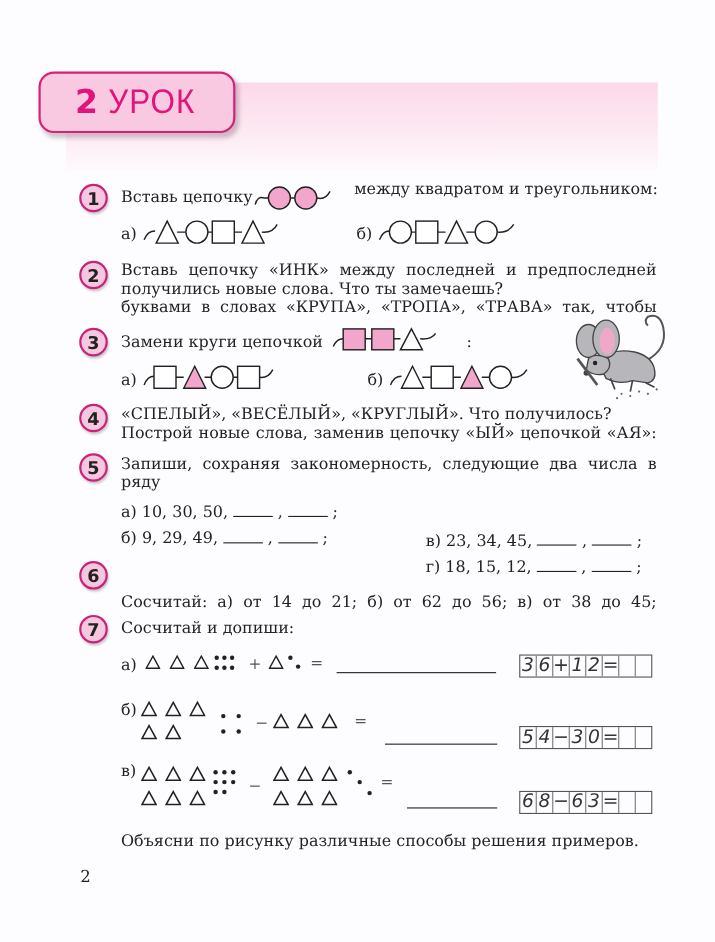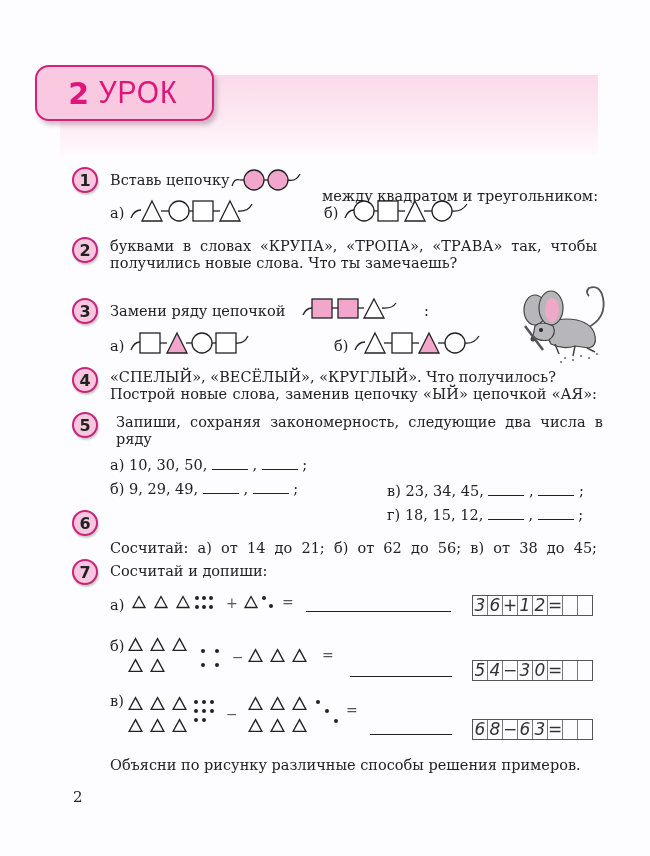--- a/index.html
+++ b/index.html
@@ -49,21 +49,21 @@
   </div>
 <div class="abs txt" style="left:110px;top:172px">Вставь цепочку</div>
 <svg class="abs" style="left:228px;top:168px" width="80" height="26">
   <path d="M4,18 Q6,10 12,12" fill="none" stroke="#222" stroke-width="1.3"></path>
   <line x1="12" y1="12" x2="16" y2="12" stroke="#222" stroke-width="1.3"></line>
   <circle cx="26" cy="12" r="10" fill="#f3a6cb" stroke="#222" stroke-width="1.3"></circle>
   <line x1="36" y1="12" x2="40" y2="12" stroke="#222" stroke-width="1.3"></line>
   <circle cx="50" cy="12" r="10" fill="#f3a6cb" stroke="#222" stroke-width="1.3"></circle>
   <path d="M60,12 Q68,14 72,6" fill="none" stroke="#222" stroke-width="1.3"></path>
 </svg>
-<div class="abs txt" style="left:322px;top:188px">между квадратом и треугольником:</div>
+<div class="abs txt" style="left:322px;top:164px">между квадратом и треугольником:</div>
 
 <div class="abs txt" style="left:110px;top:205px">а)</div>
 <svg class="abs" style="left:128px;top:198px" width="135" height="28">
   <path d="M3,20 Q6,12 13,12" fill="none" stroke="#222" stroke-width="1.3"></path>
   <polygon points="24,3 34,23 14,23" fill="#fff" stroke="#222" stroke-width="1.3"></polygon>
   <line x1="33" y1="13" x2="41" y2="13" stroke="#222" stroke-width="1.3"></line>
   <circle cx="51" cy="13" r="10" fill="#fff" stroke="#222" stroke-width="1.3"></circle>
   <line x1="61" y1="13" x2="65" y2="13" stroke="#222" stroke-width="1.3"></line>
   <rect x="65" y="3" width="20" height="20" fill="#fff" stroke="#222" stroke-width="1.3"></rect>
   <line x1="85" y1="13" x2="92" y2="13" stroke="#222" stroke-width="1.3"></line>
@@ -80,28 +80,29 @@
   <polygon points="73,3 83,23 63,23" fill="#fff" stroke="#222" stroke-width="1.3"></polygon>
   <line x1="82" y1="13" x2="90" y2="13" stroke="#222" stroke-width="1.3"></line>
   <circle cx="100" cy="13" r="10" fill="#fff" stroke="#222" stroke-width="1.3"></circle>
   <path d="M110,13 Q120,14 125,6" fill="none" stroke="#222" stroke-width="1.3"></path>
 </svg>
 
 <div class="abs badge" style="left:72px;top:237px">
     <span>2</span>
   </div>
 <div class="abs" style="left:110px;top:238px;width:487px">
+  <div class="txt just">Вставь цепочку «ИНК» между последней и предпоследней</div>
+  <div class="txt">получились новые слова. Что ты замечаешь?</div>
   <div class="txt just">буквами в словах «КРУПА», «ТРОПА», «ТРАВА» так, чтобы</div>
-  <div class="txt">получились новые слова. Что ты замечаешь?</div>
 </div>
 
 <div class="abs badge" style="left:72px;top:298px">
     <span>3</span>
   </div>
-<div class="abs txt" style="left:110px;top:303px">Замени ряду цепочкой</div>
+<div class="abs txt" style="left:110px;top:303px">Замени круги цепочкой</div>
 <svg class="abs" style="left:300px;top:297px" width="110" height="26">
   <path d="M3,18 Q6,11 12,11" fill="none" stroke="#222" stroke-width="1.3"></path>
   <rect x="12" y="2" width="20" height="19" fill="#f3a6cb" stroke="#222" stroke-width="1.3"></rect>
   <line x1="32" y1="11" x2="38" y2="11" stroke="#222" stroke-width="1.3"></line>
   <rect x="38" y="2" width="20" height="19" fill="#f3a6cb" stroke="#222" stroke-width="1.3"></rect>
   <line x1="58" y1="11" x2="64" y2="11" stroke="#222" stroke-width="1.3"></line>
   <polygon points="74,2 84,21 64,21" fill="#fff" stroke="#222" stroke-width="1.3"></polygon>
   <path d="M82,11 Q92,12 96,6" fill="none" stroke="#222" stroke-width="1.3"></path>
 </svg>
 <div class="abs txt" style="left:424px;top:303px">:</div>
@@ -156,21 +157,21 @@
     <span>4</span>
   </div>
 <div class="abs" style="left:110px;top:369px;width:487px">
   <div class="txt">«СПЕЛЫЙ», «ВЕСЁЛЫЙ», «КРУГЛЫЙ». Что получилось?</div>
   <div class="txt just">Построй новые слова, заменив цепочку «ЫЙ» цепочкой «АЯ»:</div>
 </div>
 
 <div class="abs badge" style="left:72px;top:412px">
     <span>5</span>
   </div>
-<div class="abs" style="left:116px;top:414px;width:487px">
+<div class="abs" style="left:110px;top:414px;width:487px">
   <div class="txt just">Запиши, сохраняя закономерность, следующие два числа в ряду</div>
 </div>
 <div class="abs txt" style="left:110px;top:457px">
   <span>а)</span> <span>10, 30, 50,</span> <span class="blank"></span> , <span class="blank"></span> ;
 </div>
 <div class="abs txt" style="left:387px;top:483px">
   <span>в)</span> <span>23, 34, 45,</span> <span class="blank"></span> , <span class="blank"></span> ;
 </div>
 <div class="abs txt" style="left:110px;top:481px">
   <span>б)</span> <span>9, 29, 49,</span> <span class="blank"></span> , <span class="blank"></span> ;

